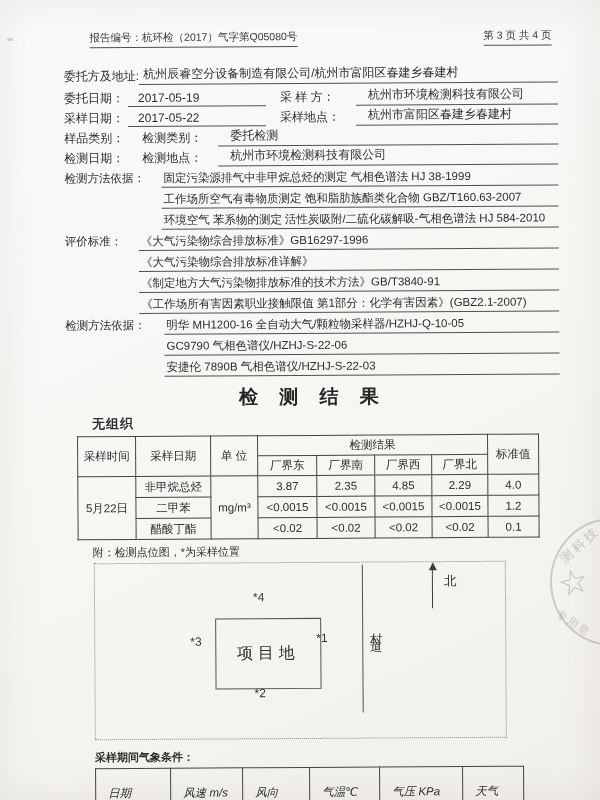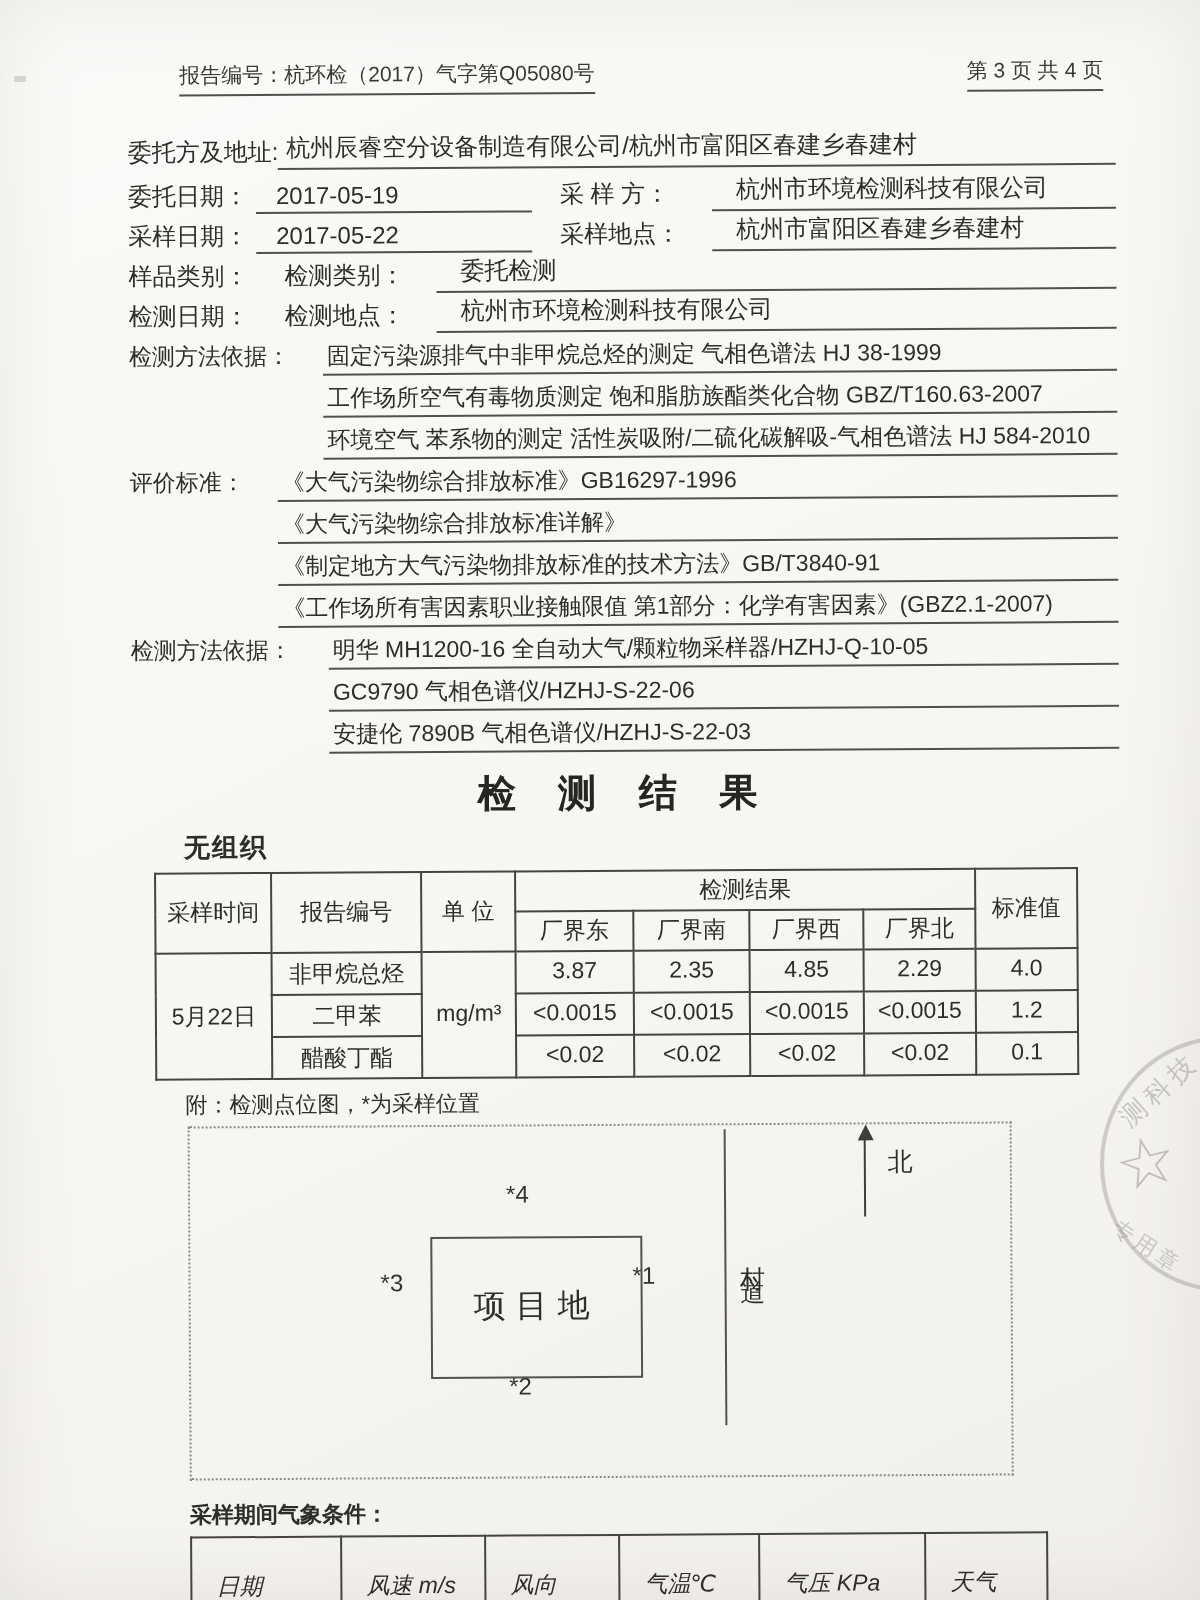--- a/index.html
+++ b/index.html
@@ -152,21 +152,21 @@
           <col style="width:47px">
         <col style="width:59px">
           <col style="width:58px">
           <col style="width:57px">
         <col style="width:56px">
           <col style="width:51px">
       </colgroup>
       <tbody>
       <tr>
         <td rowspan="2" class="hcell">采样时间</td>
-        <td rowspan="2" class="hcell">报告编号</td>
+        <td rowspan="2" class="hcell">采样日期</td>
         <td rowspan="2" class="hcell">单 位</td>
         <td colspan="4" class="hcell">检测结果</td>
         <td rowspan="2" class="hcell">标准值</td>
       </tr>
       <tr>
         <td class="hcell">厂界东</td>
         <td class="hcell">厂界南</td>
         <td class="hcell">厂界西</td>
         <td class="hcell">厂界北</td>
       </tr>

